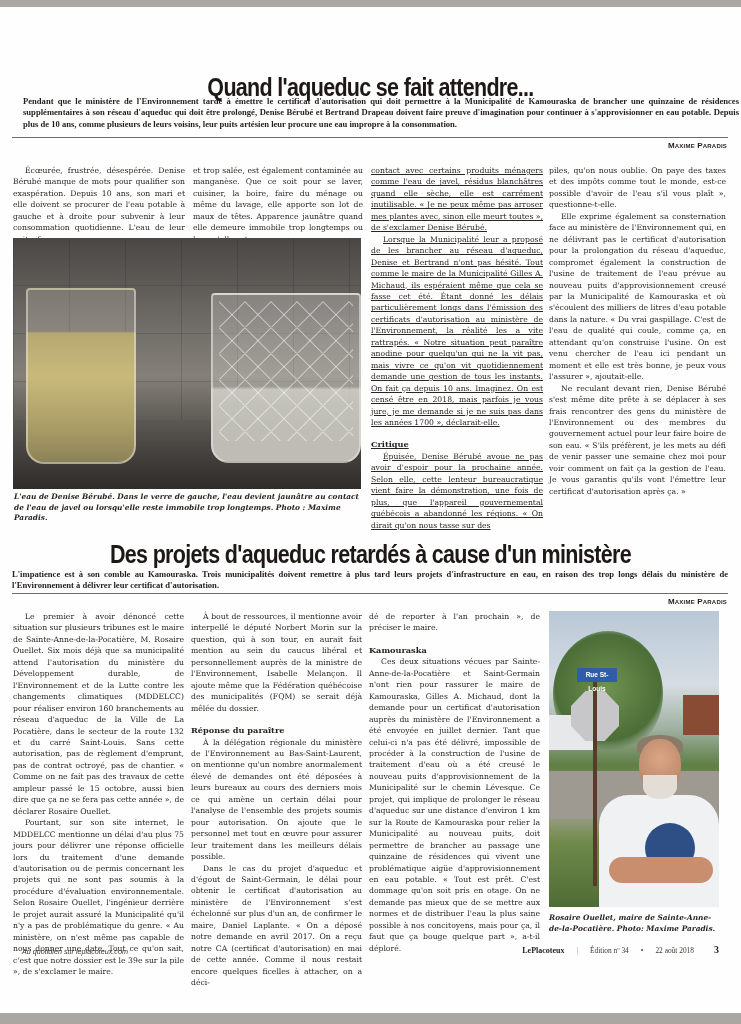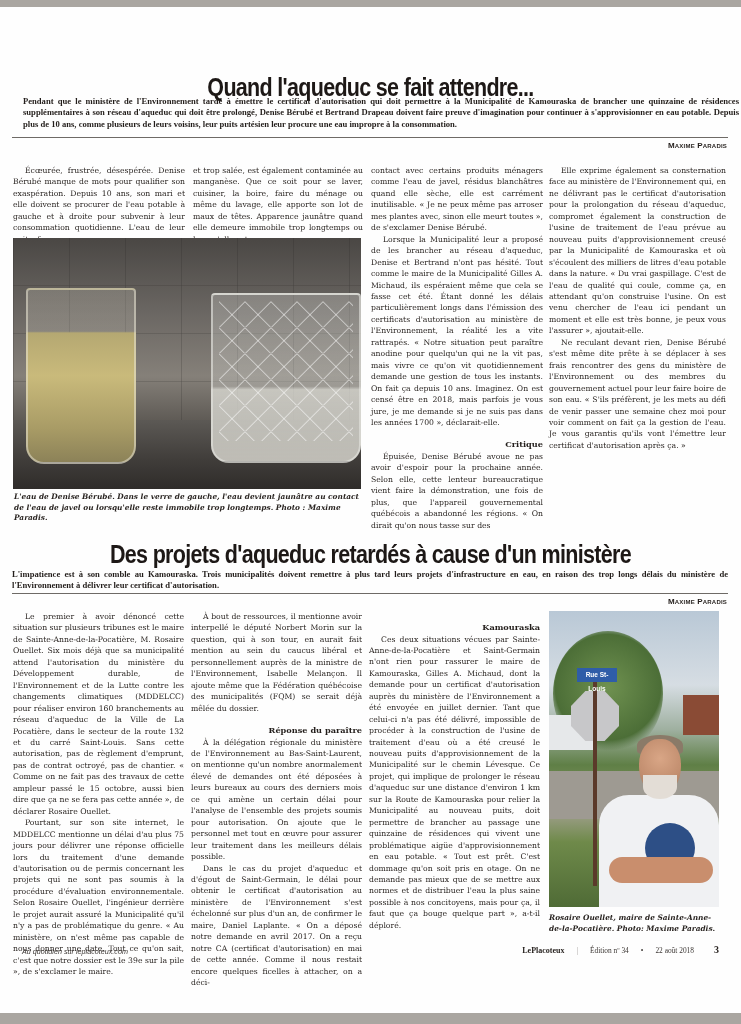--- a/index.html
+++ b/index.html
@@ -25,26 +25,26 @@
 
   .byline { position: absolute; right: 14px; font-family: "Liberation Sans", sans-serif; font-weight: bold;
     font-size: 8px; letter-spacing: 0.2px; color: #231e1b; font-variant: small-caps; }
   .byline1 { top: 141px; }
   .byline2 { top: 597px; }
 
   .col { position: absolute; font-family: "DejaVu Serif", serif; font-size: 7.7px; line-height: 11.45px;
     color: #2b2623; text-align: justify; hyphens: auto; }
   .col p { text-indent: 12px; }
   .col p.noind { text-indent: 0; }
-  .col h3 { font-size: 8.2px; font-weight: bold; text-align: right; line-height: 11.5px; margin-top: 11px; color: #231e1b; }
+  .col h3 { font-size: 8.2px; font-weight: bold; text-align: left; line-height: 11.5px; margin-top: 11px; color: #231e1b; }
 
   
   .a1c1 { left: 13px; top: 165px; width: 172px; }
   .a1c2 { left: 193px; top: 165px; width: 170px; }
-  .a1c3 { left: 371px; top: 165px; width: 172px; }
+  .a1c3 { left: 371px; top: 165px; width: 172px; text-decoration: underline; }
   .a1c4 { left: 549px; top: 165px; width: 177px; }
 
   .photo1 { position: absolute; left: 13px; top: 238px; width: 348px; height: 251px; overflow: hidden;
     background: linear-gradient(180deg, #4a4744 0%, #6b6763 30%, #858079 55%, #5a5651 75%, #3c3936 100%); }
   .photo1 .tiles { position: absolute; inset: 0;
     background-image: linear-gradient(90deg, rgba(40,38,36,0.35) 1px, transparent 1px), linear-gradient(0deg, rgba(40,38,36,0.3) 1px, transparent 1px);
     background-size: 56px 48px; opacity: 0.6; }
   .photo1 .counter { position: absolute; left: 0; right: 0; top: 182px; bottom: 0;
     background: linear-gradient(180deg, #5c5955 0%, #3f3c39 60%, #2f2c2a 100%); }
   .glass-l { position: absolute; left: 13px; top: 50px; width: 110px; height: 176px;
@@ -123,40 +123,42 @@
 </div>
 <div class="caption cap1">L'eau de Denise Bérubé. Dans le verre de gauche, l'eau devient jaunâtre au contact de l'eau de javel ou lorsqu'elle reste immobile trop longtemps. Photo : Maxime Paradis.</div>
 
 <div class="col a1c3">
   <p class="noind">contact avec certains produits ménagers comme l'eau de javel, résidus blanchâtres quand elle sèche, elle est carrément inutilisable. « Je ne peux même pas arroser mes plantes avec, sinon elle meurt toutes », de s'exclamer Denise Bérubé.</p>
   <p>Lorsque la Municipalité leur a proposé de les brancher au réseau d'aqueduc, Denise et Bertrand n'ont pas hésité. Tout comme le maire de la Municipalité Gilles A. Michaud, ils espéraient même que cela se fasse cet été. Étant donné les délais particulièrement longs dans l'émission des certificats d'autorisation au ministère de l'Environnement, la réalité les a vite rattrapés. « Notre situation peut paraître anodine pour quelqu'un qui ne la vit pas, mais vivre ce qu'on vit quotidiennement demande une gestion de tous les instants. On fait ça depuis 10 ans. Imaginez. On est censé être en 2018, mais parfois je vous jure, je me demande si je ne suis pas dans les années 1700 », déclarait-elle.</p>
   <h3>Critique</h3>
   <p>Épuisée, Denise Bérubé avoue ne pas avoir d'espoir pour la prochaine année. Selon elle, cette lenteur bureaucratique vient faire la démonstration, une fois de plus, que l'appareil gouvernemental québécois a abandonné les régions. « On dirait qu'on nous tasse sur des</p>
 </div>
 <div class="col a1c4">
+  <p class="noind">piles, qu'on nous oublie. On paye des taxes et des impôts comme tout le monde, est-ce possible d'avoir de l'eau s'il vous plaît », questionne-t-elle.</p>
   <p>Elle exprime également sa consternation face au ministère de l'Environnement qui, en ne délivrant pas le certificat d'autorisation pour la prolongation du réseau d'aqueduc, compromet également la construction de l'usine de traitement de l'eau prévue au nouveau puits d'approvisionnement creusé par la Municipalité de Kamouraska et où s'écoulent des milliers de litres d'eau potable dans la nature. « Du vrai gaspillage. C'est de l'eau de qualité qui coule, comme ça, en attendant qu'on construise l'usine. On est venu chercher de l'eau ici pendant un moment et elle est très bonne, je peux vous l'assurer », ajoutait-elle.</p>
   <p>Ne reculant devant rien, Denise Bérubé s'est même dite prête à se déplacer à ses frais rencontrer des gens du ministère de l'Environnement ou des membres du gouvernement actuel pour leur faire boire de son eau. « S'ils préfèrent, je les mets au défi de venir passer une semaine chez moi pour voir comment on fait ça la gestion de l'eau. Je vous garantis qu'ils vont l'émettre leur certificat d'autorisation après ça. »</p>
 </div>
 
 <h1 class="headline h2">Des projets d'aqueduc retardés à cause d'un ministère</h1>
 <div class="chapo chapo2">L'impatience est à son comble au Kamouraska. Trois municipalités doivent remettre à plus tard leurs projets d'infrastructure en eau, en raison des trop longs délais du ministère de l'Environnement à délivrer leur certificat d'autorisation.</div>
 <div class="rule rule2"></div>
 <div class="byline byline2">Maxime Paradis</div>
 
 <div class="col a2c1">
   <p>Le premier à avoir dénoncé cette situation sur plusieurs tribunes est le maire de Sainte-Anne-de-la-Pocatière, M. Rosaire Ouellet. Six mois déjà que sa municipalité attend l'autorisation du ministère du Développement durable, de l'Environnement et de la Lutte contre les changements climatiques (MDDELCC) pour réaliser environ 160 branchements au réseau d'aqueduc de la Ville de La Pocatière, dans le secteur de la route 132 et du carré Saint-Louis. Sans cette autorisation, pas de règlement d'emprunt, pas de contrat octroyé, pas de chantier. « Comme on ne fait pas des travaux de cette ampleur passé le 15 octobre, aussi bien dire que ça ne se fera pas cette année », de déclarer Rosaire Ouellet.</p>
   <p>Pourtant, sur son site internet, le MDDELCC mentionne un délai d'au plus 75 jours pour délivrer une réponse officielle lors du traitement d'une demande d'autorisation ou de permis concernant les projets qui ne sont pas soumis à la procédure d'évaluation environnementale. Selon Rosaire Ouellet, l'ingénieur derrière le projet aurait assuré la Municipalité qu'il n'y a pas de problématique du genre. « Au ministère, on n'est même pas capable de nous donner une date. Tout ce qu'on sait, c'est que notre dossier est le 39e sur la pile », de s'exclamer le maire.</p>
 </div>
 <div class="col a2c2">
   <p>À bout de ressources, il mentionne avoir interpellé le député Norbert Morin sur la question, qui à son tour, en aurait fait mention au sein du caucus libéral et personnellement auprès de la ministre de l'Environnement, Isabelle Melançon. Il ajoute même que la Fédération québécoise des municipalités (FQM) se serait déjà mêlée du dossier.</p>
   <h3>Réponse du paraître</h3>
   <p>À la délégation régionale du ministère de l'Environnement au Bas-Saint-Laurent, on mentionne qu'un nombre anormalement élevé de demandes ont été déposées à leurs bureaux au cours des derniers mois ce qui amène un certain délai pour l'analyse de l'ensemble des projets soumis pour autorisation. On ajoute que le personnel met tout en œuvre pour assurer leur traitement dans les meilleurs délais possible.</p>
   <p>Dans le cas du projet d'aqueduc et d'égout de Saint-Germain, le délai pour obtenir le certificat d'autorisation au ministère de l'Environnement s'est échelonné sur plus d'un an, de confirmer le maire, Daniel Laplante. « On a déposé notre demande en avril 2017. On a reçu notre CA (certificat d'autorisation) en mai de cette année. Comme il nous restait encore quelques ficelles à attacher, on a déci-</p>
 </div>
 <div class="col a2c3">
+  <p class="noind">dé de reporter à l'an prochain », de préciser le maire.</p>
   <h3>Kamouraska</h3>
   <p>Ces deux situations vécues par Sainte-Anne-de-la-Pocatière et Saint-Germain n'ont rien pour rassurer le maire de Kamouraska, Gilles A. Michaud, dont la demande pour un certificat d'autorisation auprès du ministère de l'Environnement a été envoyée en juillet dernier. Tant que celui-ci n'a pas été délivré, impossible de procéder à la construction de l'usine de traitement d'eau où a été creusé le nouveau puits d'approvisionnement de la Municipalité sur le chemin Lévesque. Ce projet, qui implique de prolonger le réseau d'aqueduc sur une distance d'environ 1 km sur la Route de Kamouraska pour relier la Municipalité au nouveau puits, doit permettre de brancher au passage une quinzaine de résidences qui vivent une problématique aigüe d'approvisionnement en eau potable. « Tout est prêt. C'est dommage qu'on soit pris en otage. On ne demande pas mieux que de se mettre aux normes et de distribuer l'eau la plus saine possible à nos concitoyens, mais pour ça, il faut que ça bouge quelque part », a-t-il déploré.</p>
 </div>
 
 <div class="photo2">
   <div class="tree"></div>
   <div class="house"></div>
   <div class="barn"></div>
   <div class="road"></div>
   <div class="stop"></div>

